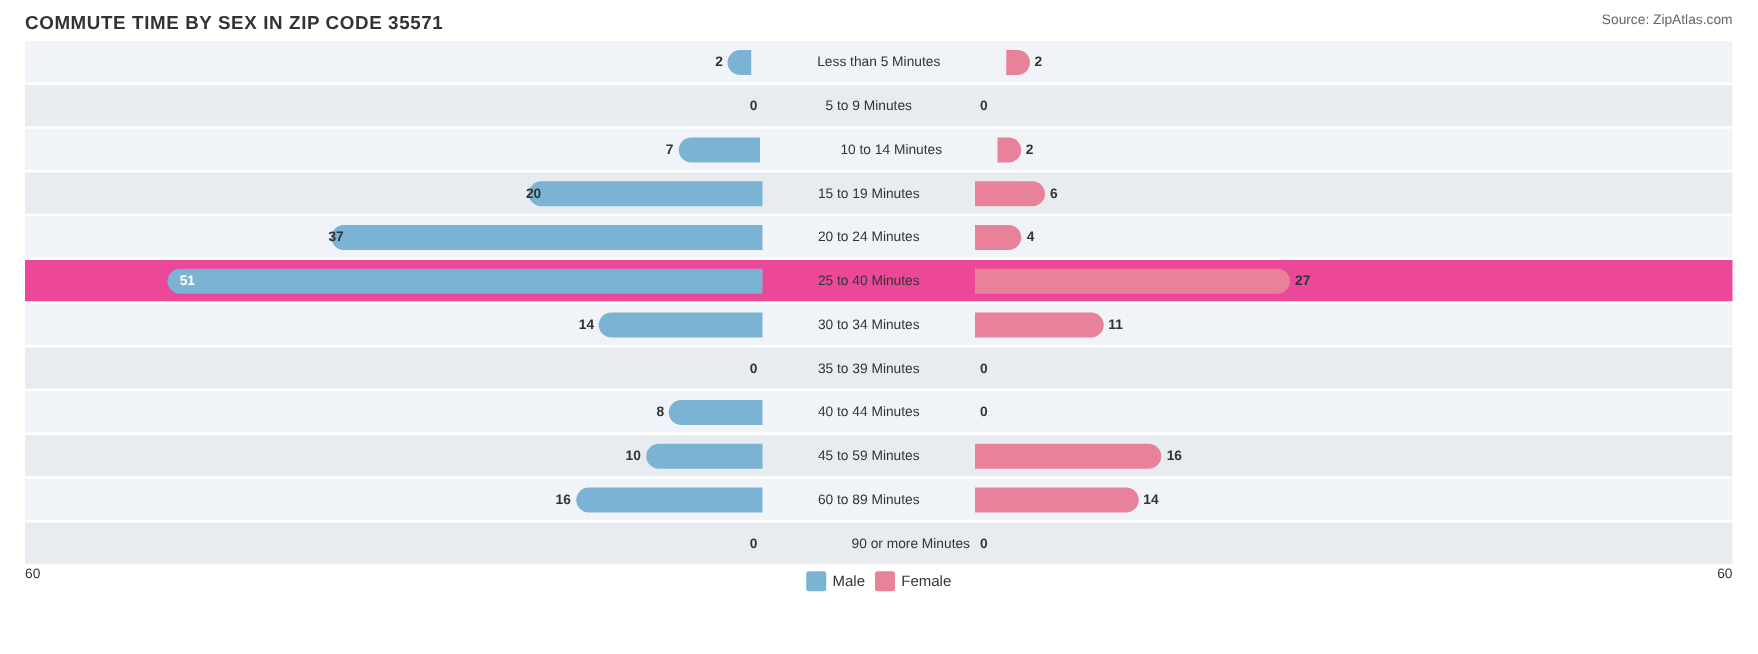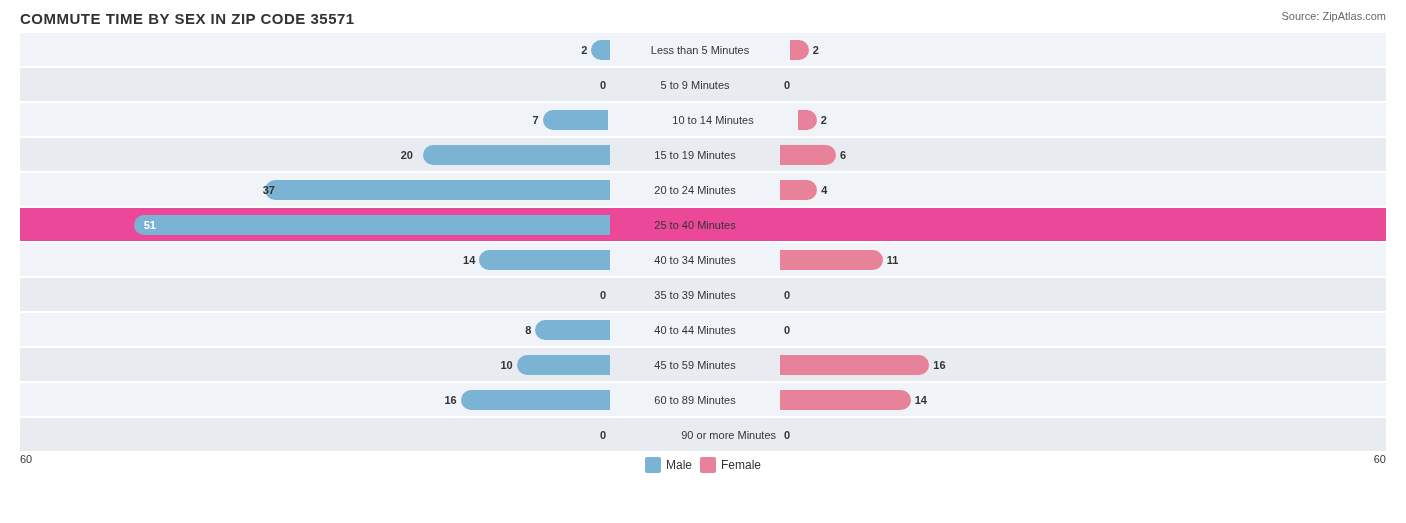--- a/index.html
+++ b/index.html
@@ -108,21 +108,21 @@
 <div class="chart-container">
   <div class="chart-title">COMMUTE TIME BY SEX IN ZIP CODE 35571</div>
   <div class="source">Source: ZipAtlas.com</div>
 
   <div class="chart-rows-wrapper" id="chart-rows">
   <div class="row" style="background: rgb(240, 244, 248); display: flex; align-items: center; height: 33px; position: relative;">
         <div class="left-section" style="width: 590px;">
           <div style="height: 20px; width: 18.6667px; background: rgb(122, 179, 212); border-radius: 10px 0px 0px 10px; position: absolute; right: 0px; top: 50%; transform: translateY(-50%);"></div>
           <span style="position: absolute; font-size: 11px; color: rgb(51, 51, 51); font-weight: bold; top: 50%; transform: translateY(-50%); white-space: nowrap; right: 22.6667px;">2</span>
         </div>
-        <div class="label-center" style="width: 180px; font-size: 11px; color: rgb(51, 51, 51); z-index: 2; flex-shrink: 0; padding: 0px 4px;">Less than 5 Minutes</div>
+        <div class="label-center" style="width: 204px; font-size: 11px; color: rgb(51, 51, 51); z-index: 2; flex-shrink: 0; padding: 0px 4px;">Less than 5 Minutes</div>
         <div class="right-section" style="width: 590px; position: relative;">
           <div style="height: 20px; width: 18.6667px; background: rgb(232, 130, 154); border-radius: 0px 10px 10px 0px; position: absolute; left: 0px; top: 50%; transform: translateY(-50%);"></div>
           <span style="position: absolute; font-size: 11px; color: rgb(51, 51, 51); font-weight: bold; top: 50%; transform: translateY(-50%); white-space: nowrap; left: 22.6667px;">2</span>
         </div>
       </div>
       <div class="row" style="background: rgb(232, 236, 240); display: flex; align-items: center; height: 33px; position: relative;">
         <div class="left-section" style="width: 590px;">
           <span style="position: absolute; font-size: 11px; color: rgb(51, 51, 51); font-weight: bold; top: 50%; transform: translateY(-50%); white-space: nowrap; right: 4px;">0</span>
         </div>
         <div class="label-center" style="width: 170px; text-align: center; font-size: 11px; color: rgb(51, 51, 51); z-index: 2; flex-shrink: 0; padding: 0px 4px;">5 to 9 Minutes</div>
@@ -137,21 +137,21 @@
         </div>
         <div class="label-center" style="width: 170px; text-align: center; font-size: 11px; color: rgb(51, 51, 51); z-index: 2; flex-shrink: 0; padding: 0px 4px; margin-left: 20px;">10 to 14 Minutes</div>
         <div class="right-section" style="width: 590px; position: relative;">
           <div style="height: 20px; width: 18.6667px; background: rgb(232, 130, 154); border-radius: 0px 10px 10px 0px; position: absolute; left: 0px; top: 50%; transform: translateY(-50%);"></div>
           <span style="position: absolute; font-size: 11px; color: rgb(51, 51, 51); font-weight: bold; top: 50%; transform: translateY(-50%); white-space: nowrap; left: 22.6667px;">2</span>
         </div>
       </div>
       <div class="row" style="background: rgb(232, 236, 240); display: flex; align-items: center; height: 33px; position: relative;">
         <div class="left-section" style="width: 590px;">
           <div style="height: 20px; width: 186.667px; background: rgb(122, 179, 212); border-radius: 10px 0px 0px 10px; position: absolute; right: 0px; top: 50%; transform: translateY(-50%);"></div>
-          <span style="position: absolute; font-size: 11px; color: rgb(51, 51, 51); font-weight: bold; top: 50%; transform: translateY(-50%); white-space: nowrap; right: 197px;">20</span>
+          <span style="position: absolute; font-size: 11px; color: rgb(51, 51, 51); font-weight: bold; top: 50%; transform: translateY(-50%); white-space: nowrap; right: 177px;">20</span>
         </div>
         <div class="label-center" style="width: 170px; text-align: center; font-size: 11px; color: rgb(51, 51, 51); z-index: 2; flex-shrink: 0; padding: 0px 4px;">15 to 19 Minutes</div>
         <div class="right-section" style="width: 590px; position: relative;">
           <div style="height: 20px; width: 56px; background: rgb(232, 130, 154); border-radius: 0px 10px 10px 0px; position: absolute; left: 0px; top: 50%; transform: translateY(-50%);"></div>
           <span style="position: absolute; font-size: 11px; color: rgb(51, 51, 51); font-weight: bold; top: 50%; transform: translateY(-50%); white-space: nowrap; left: 60px;">6</span>
         </div>
       </div>
       <div class="row" style="background: rgb(240, 244, 248); display: flex; align-items: center; height: 33px; position: relative;">
         <div class="left-section" style="width: 590px;">
           <div style="height: 20px; width: 345.333px; background: rgb(122, 179, 212); border-radius: 10px 0px 0px 10px; position: absolute; right: 0px; top: 50%; transform: translateY(-50%);"></div>
@@ -162,27 +162,31 @@
           <div style="height: 20px; width: 37.3333px; background: rgb(232, 130, 154); border-radius: 0px 10px 10px 0px; position: absolute; left: 0px; top: 50%; transform: translateY(-50%);"></div>
           <span style="position: absolute; font-size: 11px; color: rgb(51, 51, 51); font-weight: bold; top: 50%; transform: translateY(-50%); white-space: nowrap; left: 41.3333px;">4</span>
         </div>
       </div>
       <div class="row" style="background: #ec4899; display: flex; align-items: center; height: 33px; position: relative;">
         <div class="left-section" style="width: 590px;">
           <div style="height: 20px; width: 476px; background: rgb(122, 179, 212); border-radius: 10px 0px 0px 10px; position: absolute; right: 0px; top: 50%; transform: translateY(-50%);"></div>
           <span style="position: absolute; font-size: 11px; color: rgb(255, 255, 255); font-weight: bold; top: 50%; transform: translateY(-50%); white-space: nowrap; right: 454px;">51</span>
         </div>
         <div class="label-center" style="width: 170px; text-align: center; font-size: 11px; color: rgb(51, 51, 51); z-index: 2; flex-shrink: 0; padding: 0px 4px;">25 to 40 Minutes</div>
+        <div class="right-section" style="width: 590px; position: relative;">
+          <div style="height: 20px; width: 252px; background: rgb(232, 130, 154); border-radius: 0px 10px 10px 0px; position: absolute; left: 0px; top: 50%; transform: translateY(-50%);"></div>
+          <span style="position: absolute; font-size: 11px; color: rgb(51, 51, 51); font-weight: bold; top: 50%; transform: translateY(-50%); white-space: nowrap; left: 256px;">27</span>
+        </div>
       </div>
       <div class="row" style="background: rgb(240, 244, 248); display: flex; align-items: center; height: 33px; position: relative;">
         <div class="left-section" style="width: 590px;">
           <div style="height: 20px; width: 130.667px; background: rgb(122, 179, 212); border-radius: 10px 0px 0px 10px; position: absolute; right: 0px; top: 50%; transform: translateY(-50%);"></div>
           <span style="position: absolute; font-size: 11px; color: rgb(51, 51, 51); font-weight: bold; top: 50%; transform: translateY(-50%); white-space: nowrap; right: 134.667px;">14</span>
         </div>
-        <div class="label-center" style="width: 170px; text-align: center; font-size: 11px; color: rgb(51, 51, 51); z-index: 2; flex-shrink: 0; padding: 0px 4px;">40 to 34 Minutes</div>
+        <div class="label-center" style="width: 170px; text-align: center; font-size: 11px; color: rgb(51, 51, 51); z-index: 2; flex-shrink: 0; padding: 0px 4px;">30 to 34 Minutes</div>
         <div class="right-section" style="width: 590px; position: relative;">
           <div style="height: 20px; width: 102.667px; background: rgb(232, 130, 154); border-radius: 0px 10px 10px 0px; position: absolute; left: 0px; top: 50%; transform: translateY(-50%);"></div>
           <span style="position: absolute; font-size: 11px; color: rgb(51, 51, 51); font-weight: bold; top: 50%; transform: translateY(-50%); white-space: nowrap; left: 106.667px;">11</span>
         </div>
       </div>
       <div class="row" style="background: rgb(232, 236, 240); display: flex; align-items: center; height: 33px; position: relative;">
         <div class="left-section" style="width: 590px;">
           <span style="position: absolute; font-size: 11px; color: rgb(51, 51, 51); font-weight: bold; top: 50%; transform: translateY(-50%); white-space: nowrap; right: 4px;">0</span>
         </div>
         <div class="label-center" style="width: 170px; text-align: center; font-size: 11px; color: rgb(51, 51, 51); z-index: 2; flex-shrink: 0; padding: 0px 4px;">35 to 39 Minutes</div>

